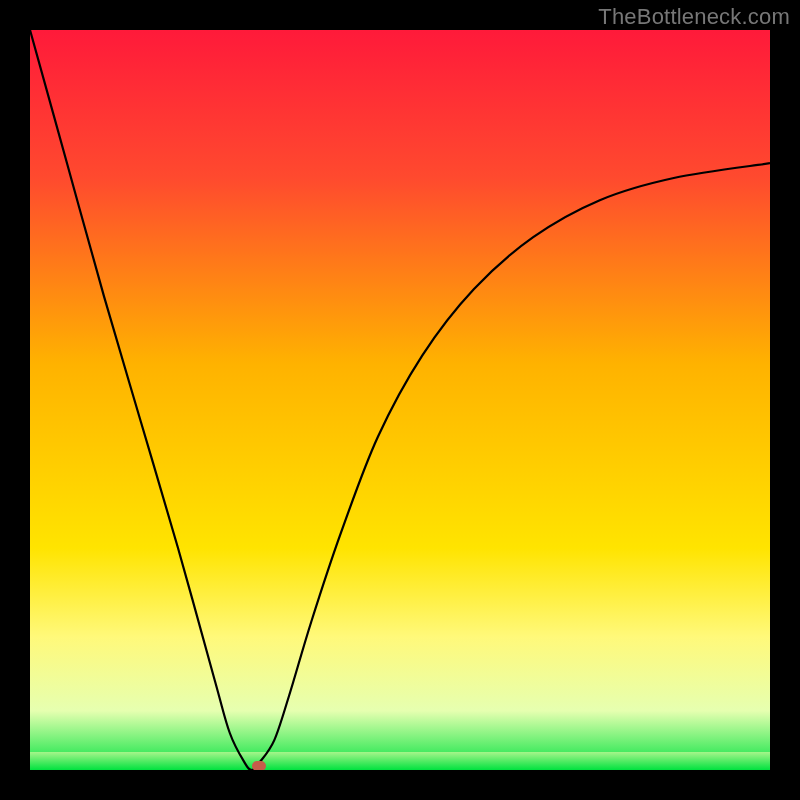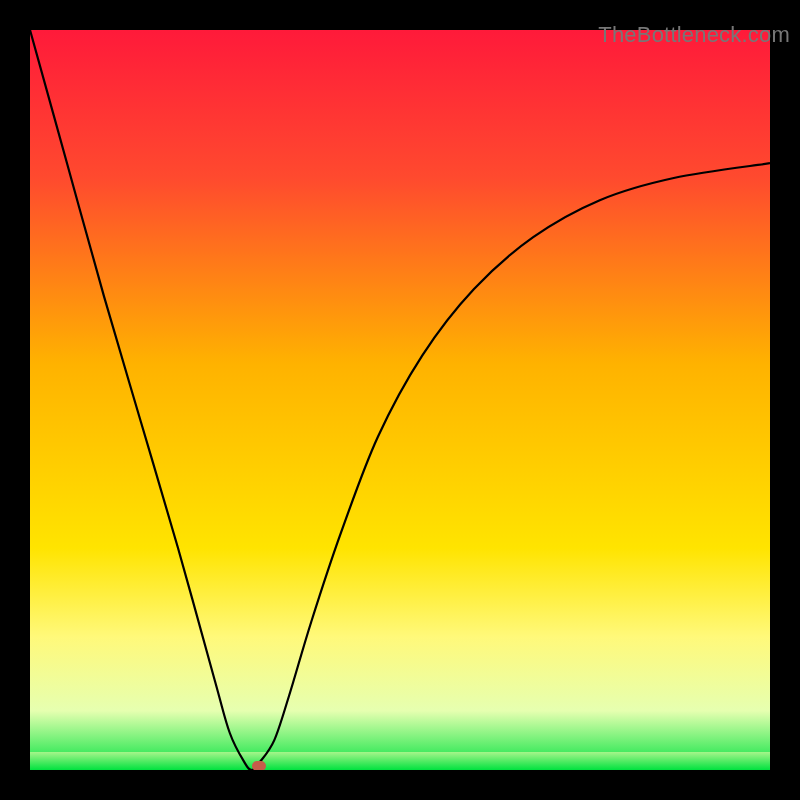--- a/index.html
+++ b/index.html
@@ -12,21 +12,21 @@
     overflow: hidden;
   }
   .outer {
     position: relative;
     width: 800px;
     height: 800px;
     background: #000;
   }
   .watermark {
     position: absolute;
-    top: 22px;
+    top: 4px;
     right: 10px;
     color: #777;
     font-size: 22px;
     font-weight: 500;
     letter-spacing: 0.2px;
     z-index: 10;
   }
   .plot-area {
     position: absolute;
     left: 30px;

